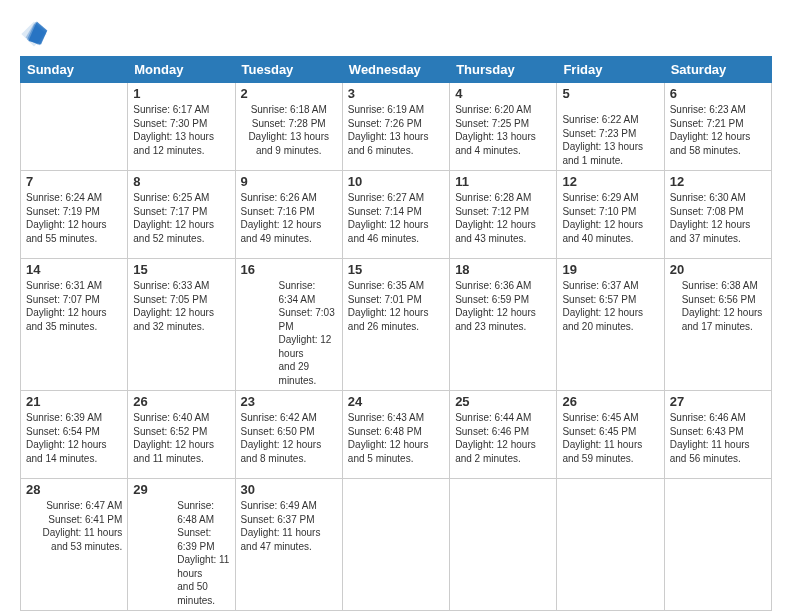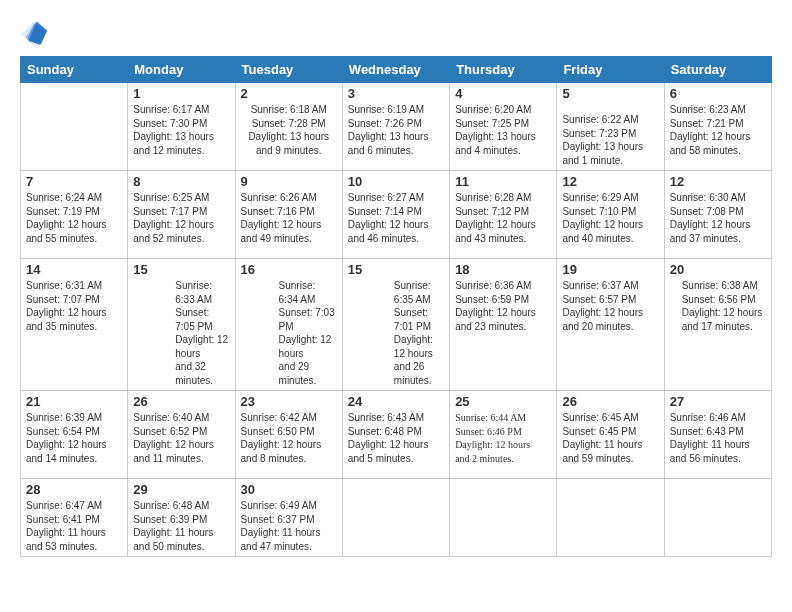--- a/index.html
+++ b/index.html
@@ -235,35 +235,35 @@
         <tr>
           <td>
             <span class="day-number">14</span>
             <div class="day-info" style="white-space: pre-line;">Sunrise: 6:31 AM
 Sunset: 7:07 PM
 Daylight: 12 hours
 and 35 minutes.</div>
           </td>
           <td>
             <span class="day-number">15</span>
-            <div class="day-info" style="white-space: pre-line; margin-left: 42px;">Sunrise: 6:33 AM
+            <div class="day-info" style="white-space: pre-line;">Sunrise: 6:33 AM
 Sunset: 7:05 PM
 Daylight: 12 hours
 and 32 minutes.</div>
           </td>
           <td>
             <span class="day-number">16</span>
             <div class="day-info" style="white-space: pre-line; margin-left: 38px;">Sunrise: 6:34 AM
 Sunset: 7:03 PM
 Daylight: 12 hours
 and 29 minutes.</div>
           </td>
           <td>
             <span class="day-number">15</span>
-            <div class="day-info" style="white-space: pre-line; margin-left: 46px;">Sunrise: 6:35 AM
+            <div class="day-info" style="white-space: pre-line;">Sunrise: 6:35 AM
 Sunset: 7:01 PM
 Daylight: 12 hours
 and 26 minutes.</div>
           </td>
           <td>
             <span class="day-number">18</span>
             <div class="day-info" style="white-space: pre-line;">Sunrise: 6:36 AM
 Sunset: 6:59 PM
 Daylight: 12 hours
 and 23 minutes.</div>
@@ -307,21 +307,21 @@
           </td>
           <td>
             <span class="day-number">24</span>
             <div class="day-info" style="white-space: pre-line;">Sunrise: 6:43 AM
 Sunset: 6:48 PM
 Daylight: 12 hours
 and 5 minutes.</div>
           </td>
           <td>
             <span class="day-number">25</span>
-            <div class="day-info" style="white-space: pre-line; font-family: Liberation Serif, serif;">Sunrise: 6:44 AM
+            <div class="day-info" style="white-space: pre-line;">Sunrise: 6:44 AM
 Sunset: 6:46 PM
 Daylight: 12 hours
 and 2 minutes.</div>
           </td>
           <td>
             <span class="day-number">26</span>
             <div class="day-info" style="white-space: pre-line;">Sunrise: 6:45 AM
 Sunset: 6:45 PM
 Daylight: 11 hours
 and 59 minutes.</div>
@@ -330,28 +330,28 @@
             <span class="day-number">27</span>
             <div class="day-info" style="white-space: pre-line;">Sunrise: 6:46 AM
 Sunset: 6:43 PM
 Daylight: 11 hours
 and 56 minutes.</div>
           </td>
         </tr>
         <tr>
           <td>
             <span class="day-number">28</span>
-            <div class="day-info" style="white-space: pre-line;">Sunrise: 6:47 AM
+            <div class="day-info" style="white-space: pre-line; text-align: right;">Sunrise: 6:47 AM
 Sunset: 6:41 PM
 Daylight: 11 hours
 and 53 minutes.</div>
           </td>
           <td>
             <span class="day-number">29</span>
-            <div class="day-info" style="white-space: pre-line;">Sunrise: 6:48 AM
+            <div class="day-info" style="white-space: pre-line; margin-left: 44px;">Sunrise: 6:48 AM
 Sunset: 6:39 PM
 Daylight: 11 hours
 and 50 minutes.</div>
           </td>
           <td>
             <span class="day-number">30</span>
             <div class="day-info" style="white-space: pre-line;">Sunrise: 6:49 AM
 Sunset: 6:37 PM
 Daylight: 11 hours
 and 47 minutes.</div>

